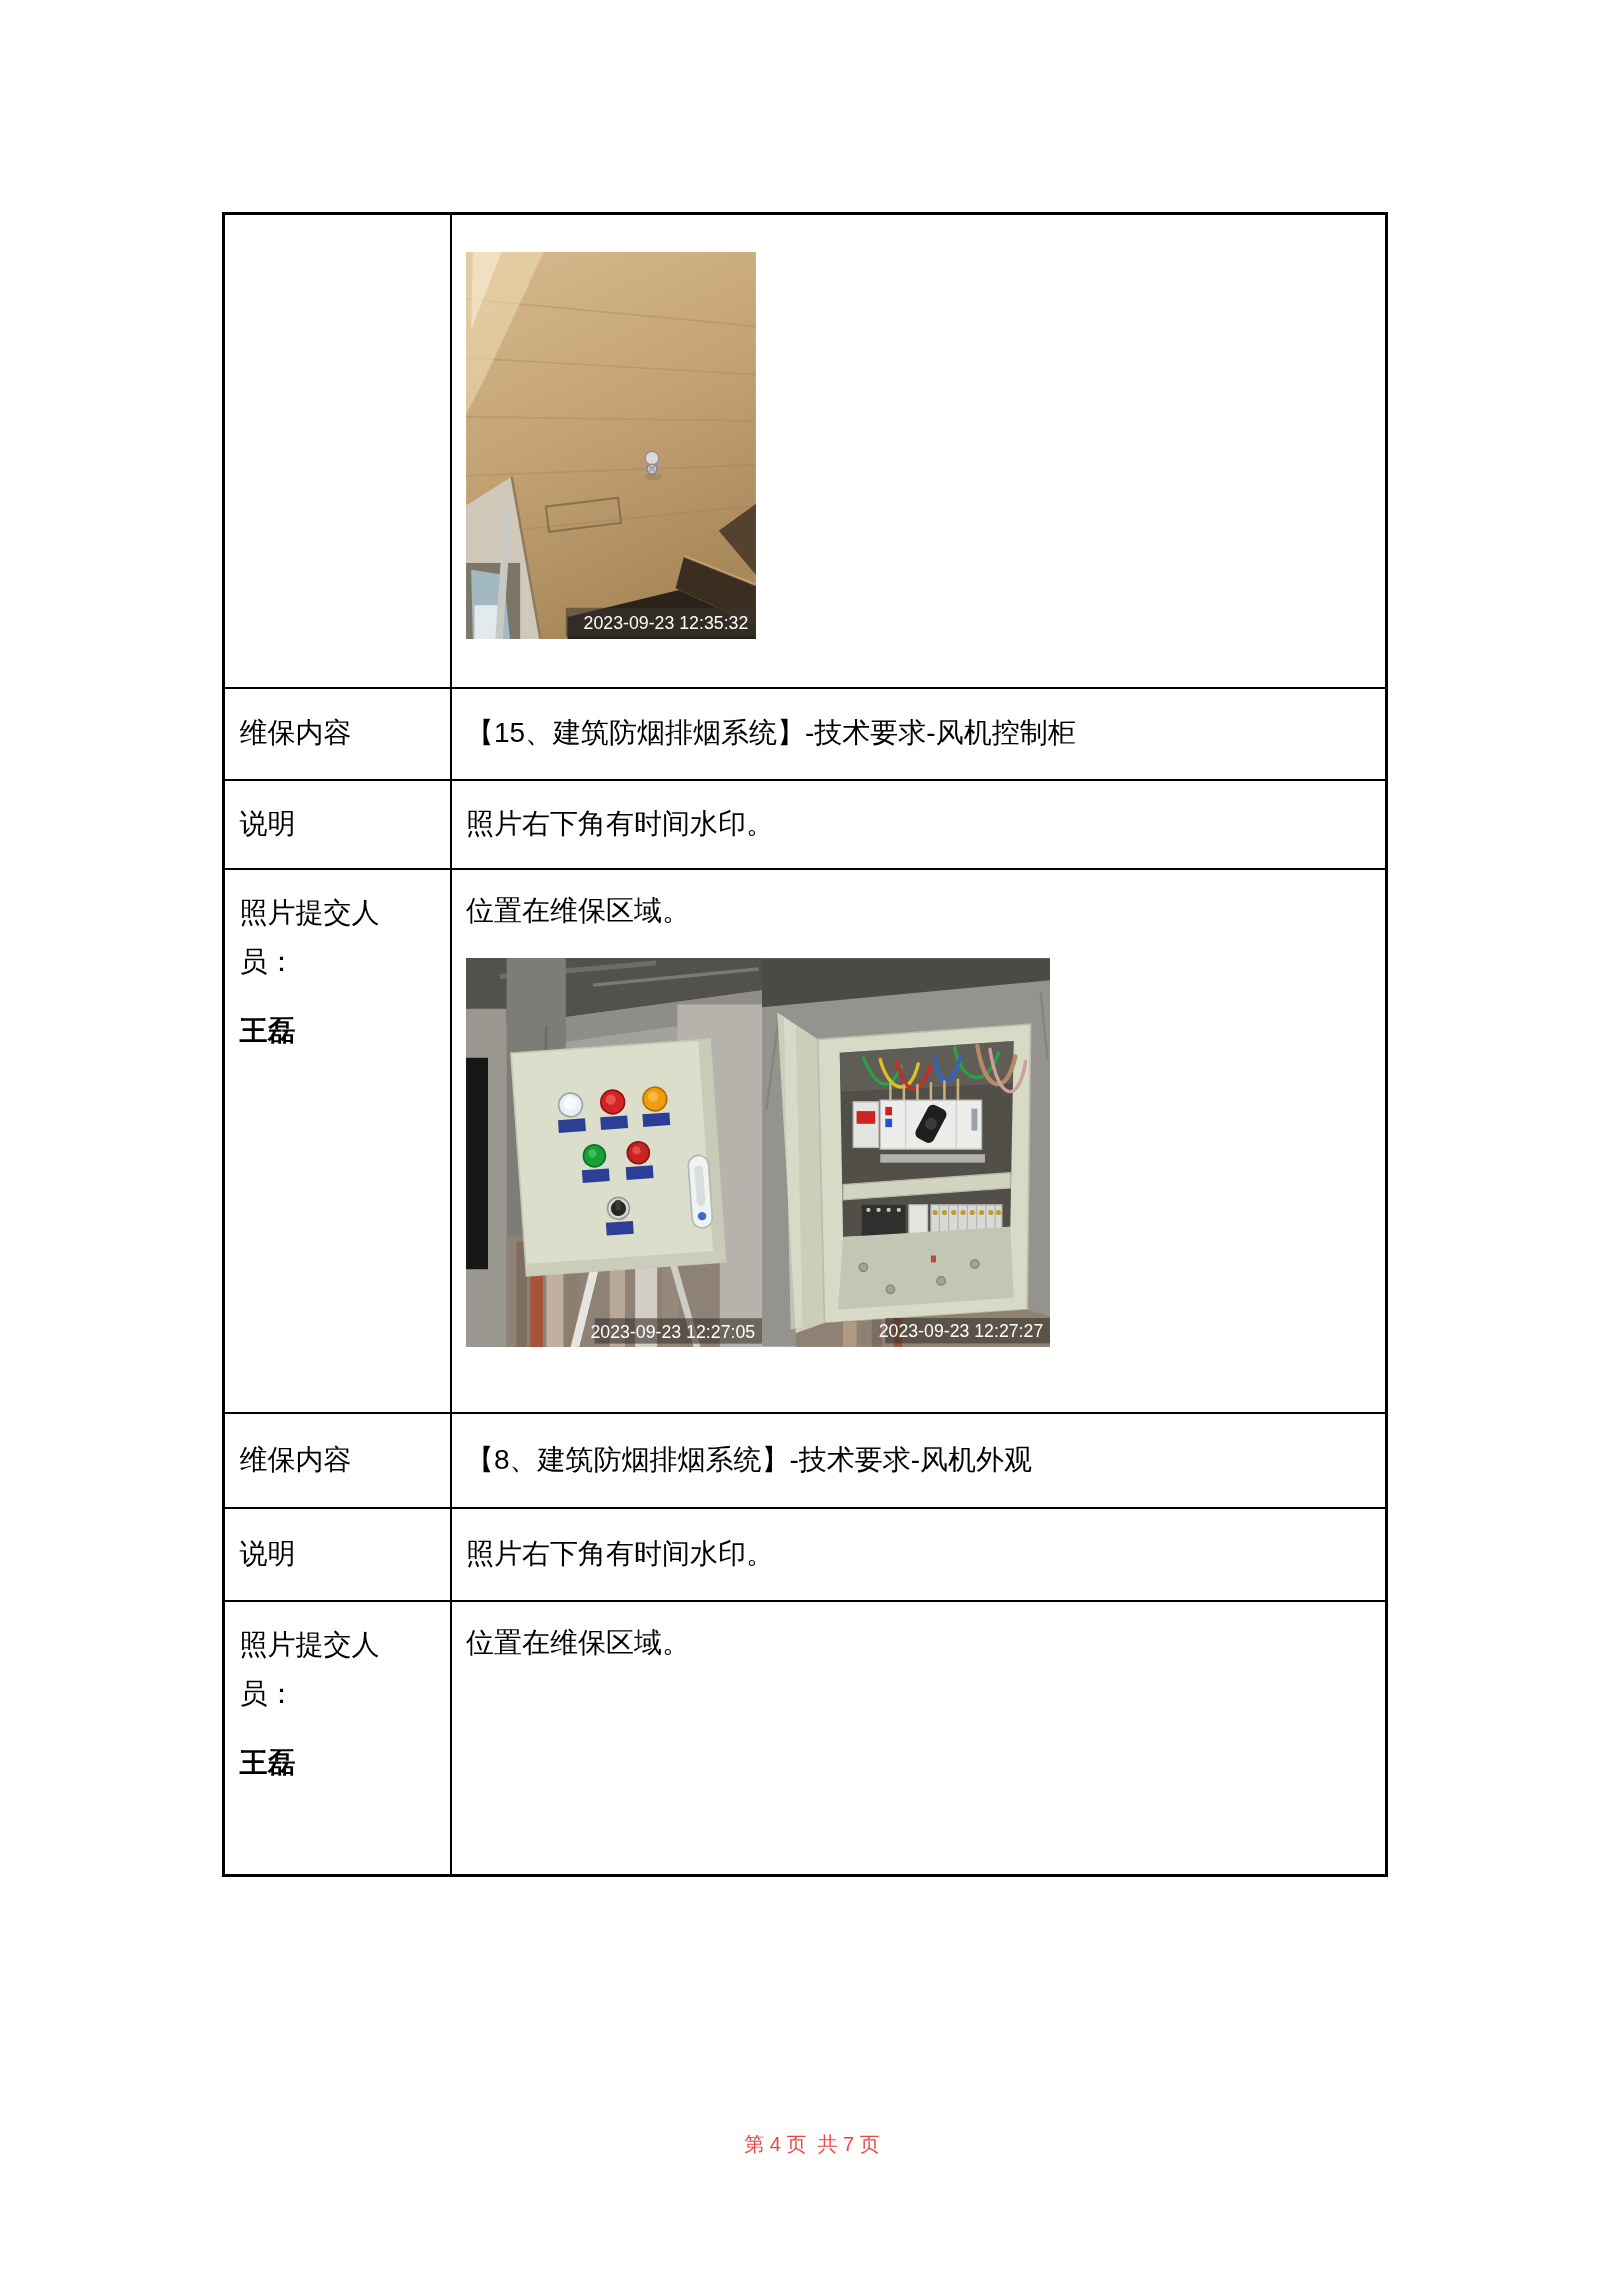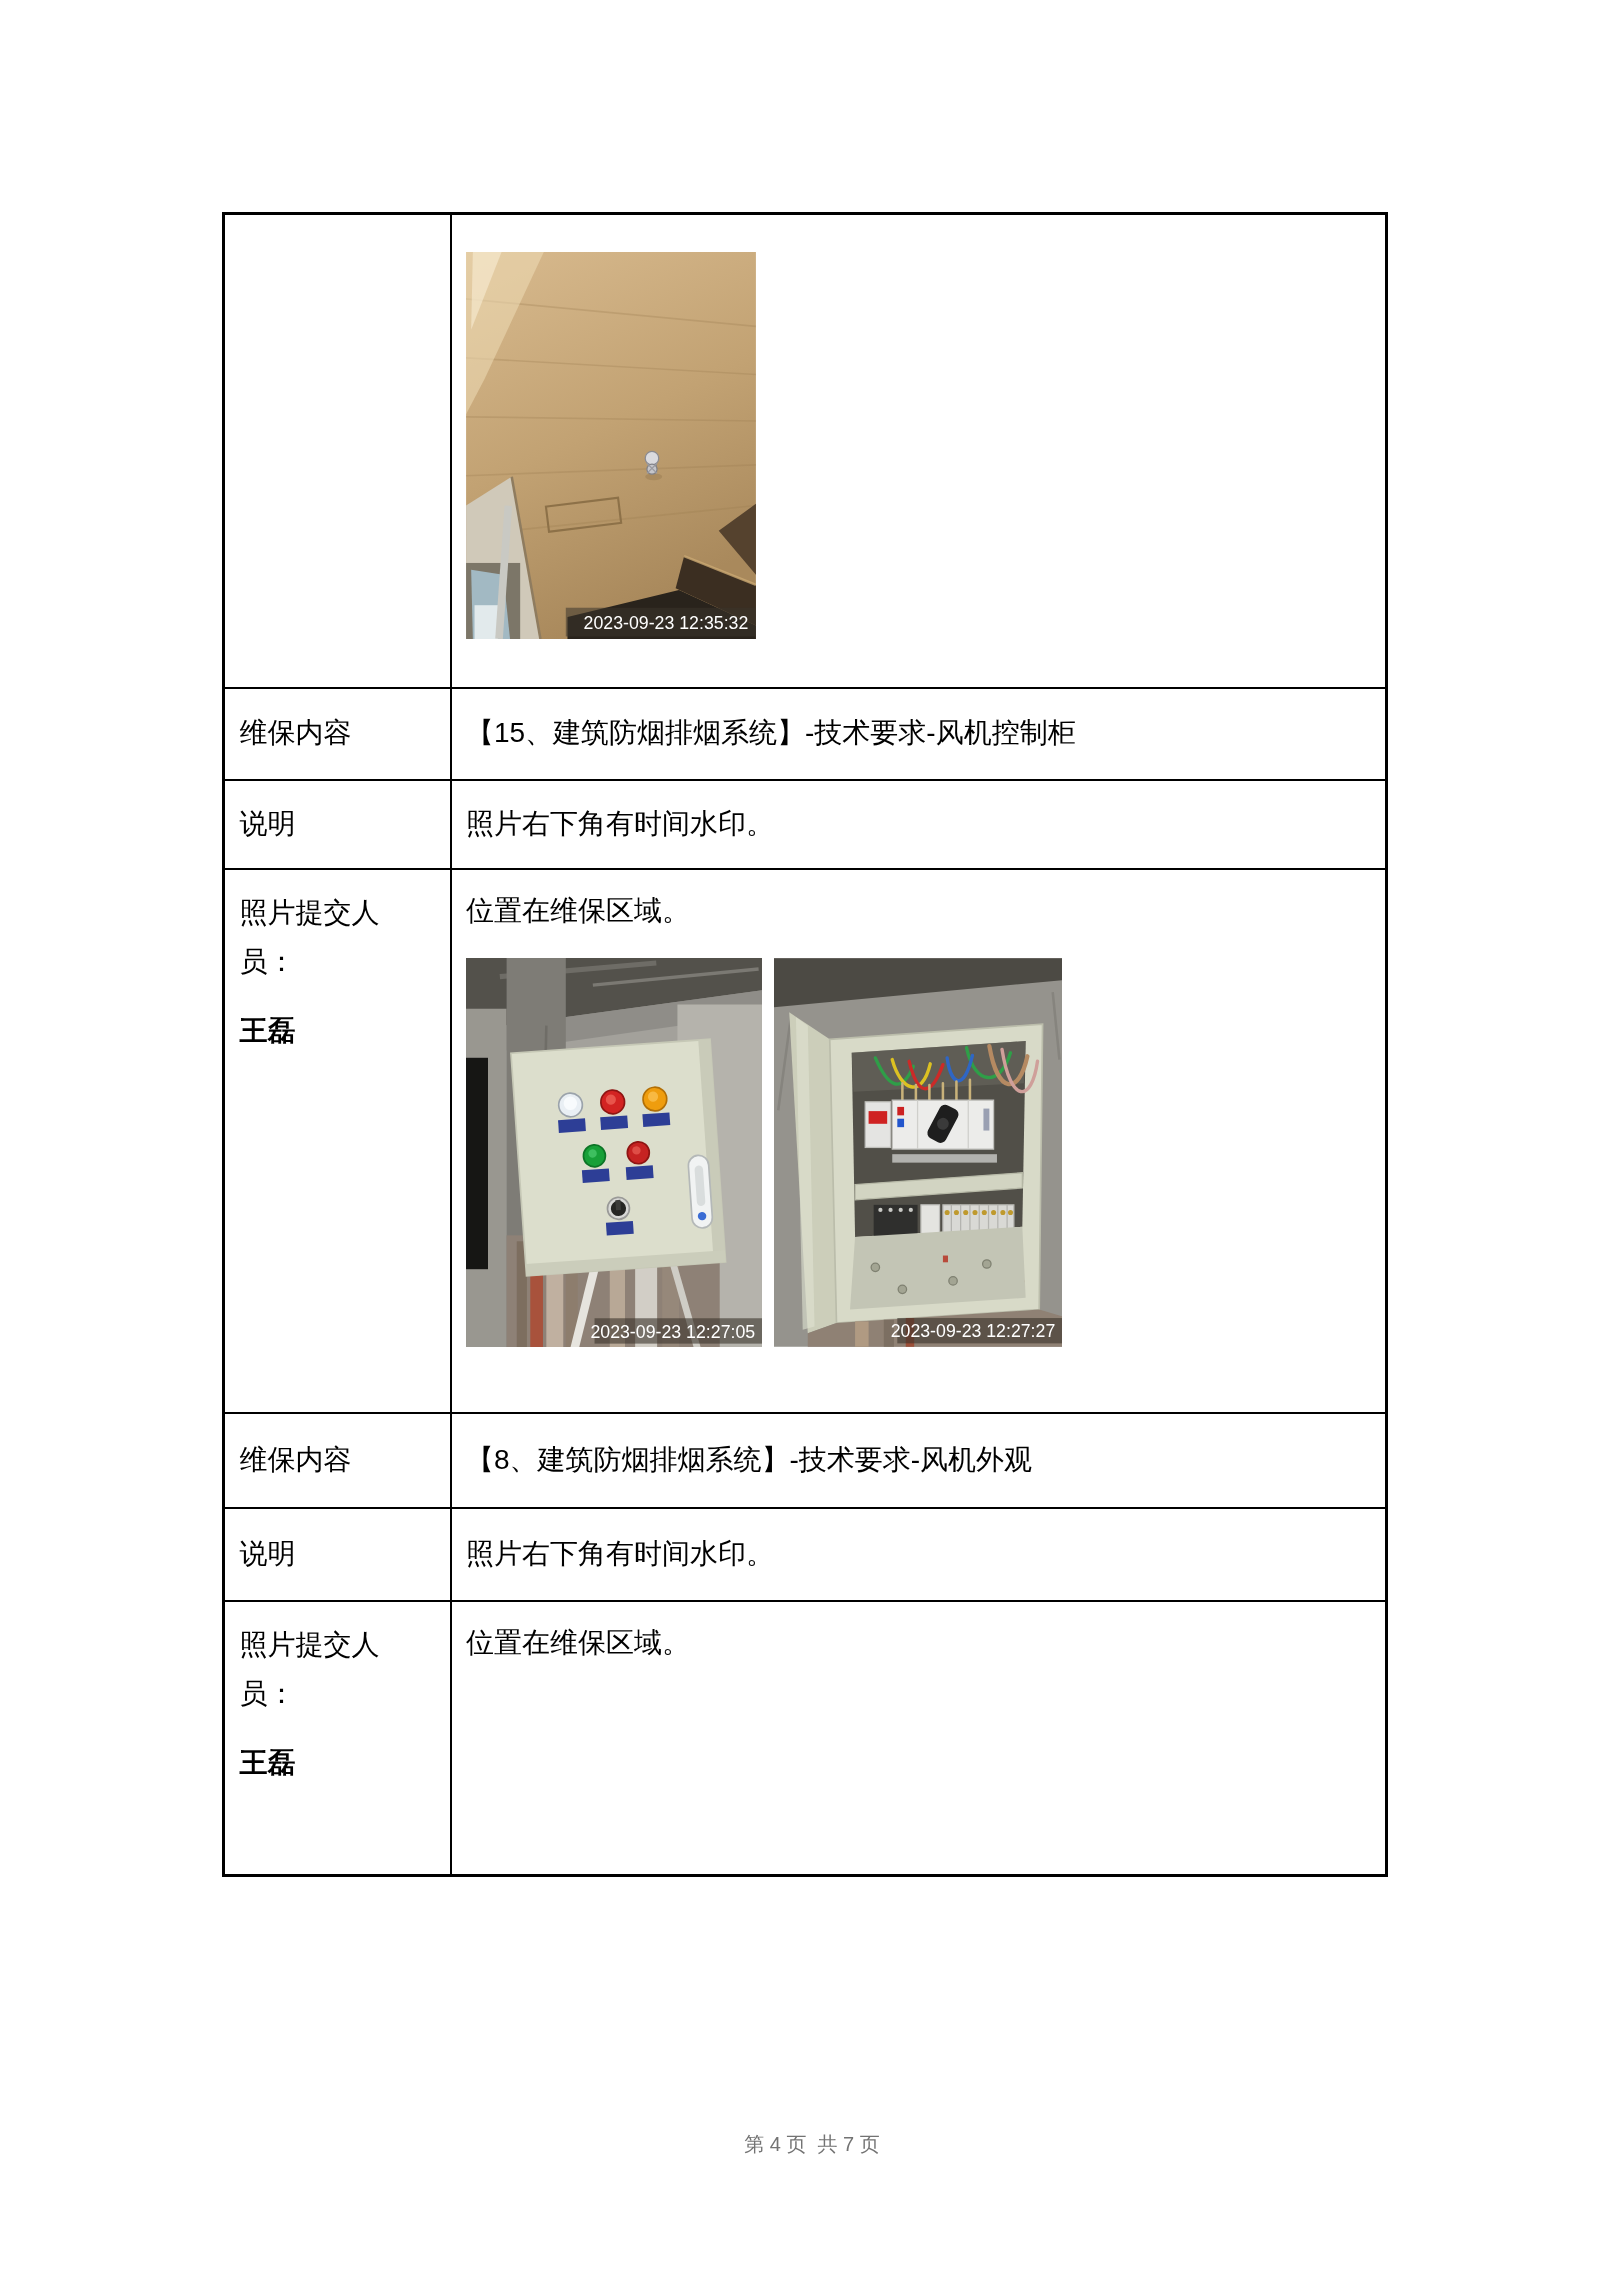--- a/index.html
+++ b/index.html
@@ -23,27 +23,27 @@
   tr.r2 { height:92px; }
   tr.r3 { height:89px; }
   tr.r4 { height:544px; }
   tr.r5 { height:95px; }
   tr.r6 { height:93px; }
   tr.r7 { height:275px; }
   td.cell-top { vertical-align:top; padding-top:20px; }
   .label-line { line-height:49px;font-family:Liberation Mono, monospace; }
   .submitter-name { line-height:49px; margin-top:18.6px;font-weight:bold; }
   .loc-text { line-height:41px; }
-  .photo-strip { margin-top:27px; display:flex; gap:12px; }
+  .photo-strip { margin-top:27px; display:flex; gap:0; }
   .photo { position:relative; font-size:0; }
   .photo svg { display:block; }
   .top-photo-wrap { margin-top:17px; }
   .page-footer {
     position:absolute; top:2131px; left:0; width:100%;
-    text-align:center; font-size:20px; white-space:pre; color:#737373;
+    text-align:center; font-size:20px; white-space:pre; color:#ef4444;
   }
   .ts { font-family:"Liberation Sans","DejaVu Sans",sans-serif; }
 </style>
 </head>
 <body>
 
 <table class="doc-table">
   <colgroup>
       <col style="width:227px">
       <col style="width:936px">

